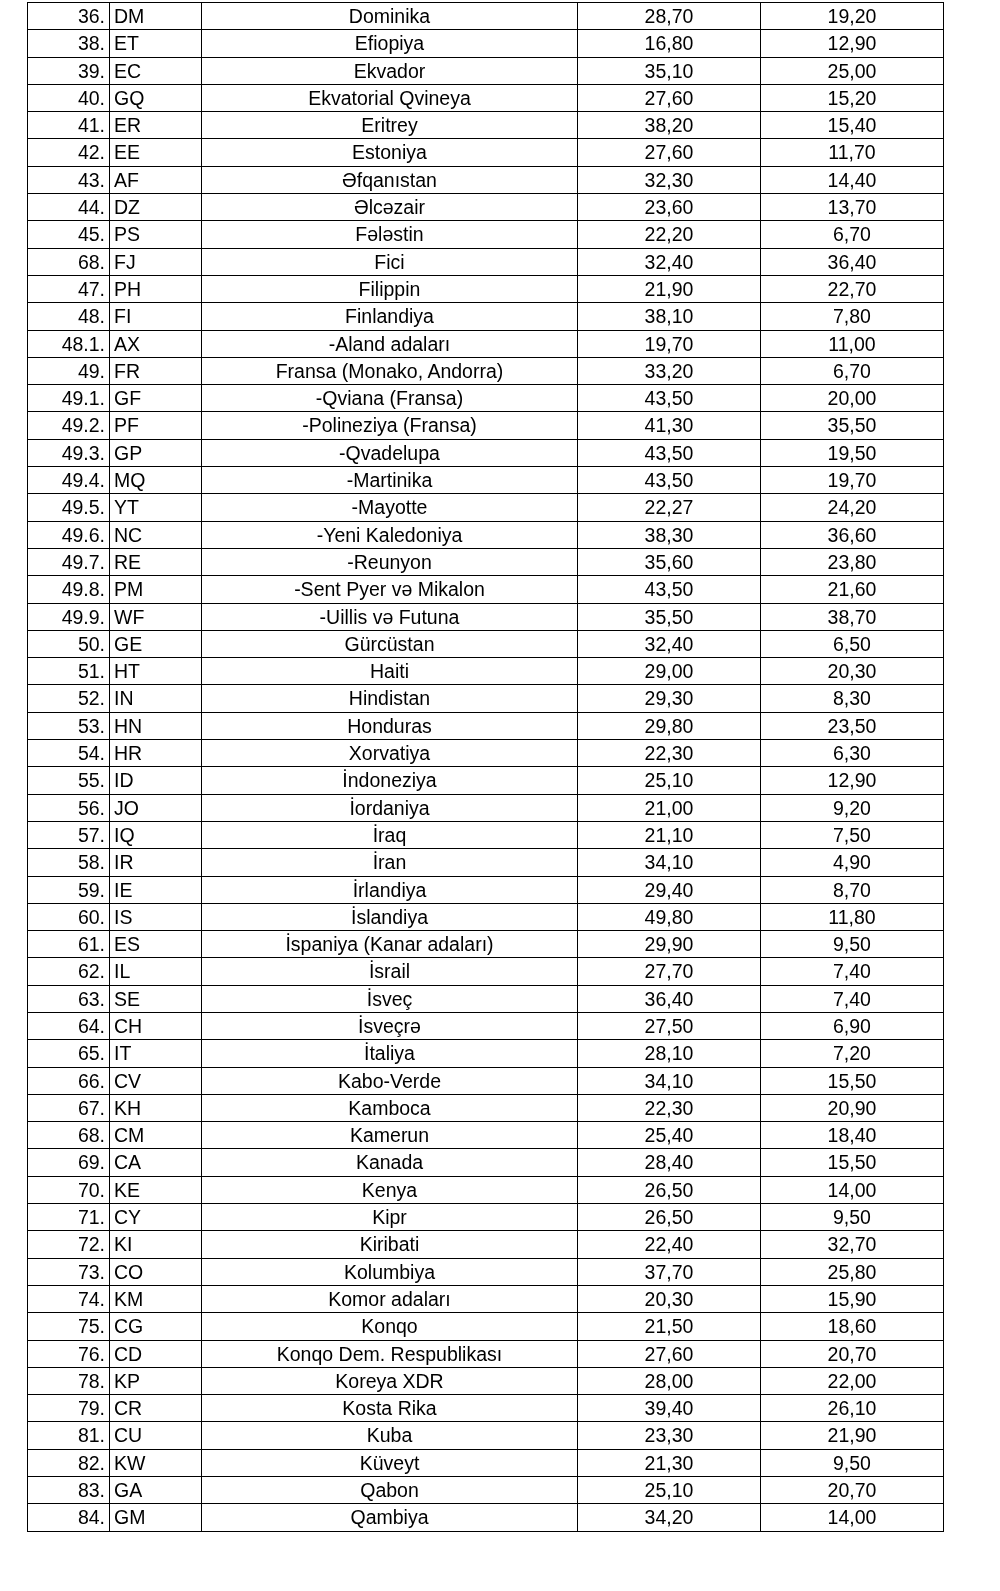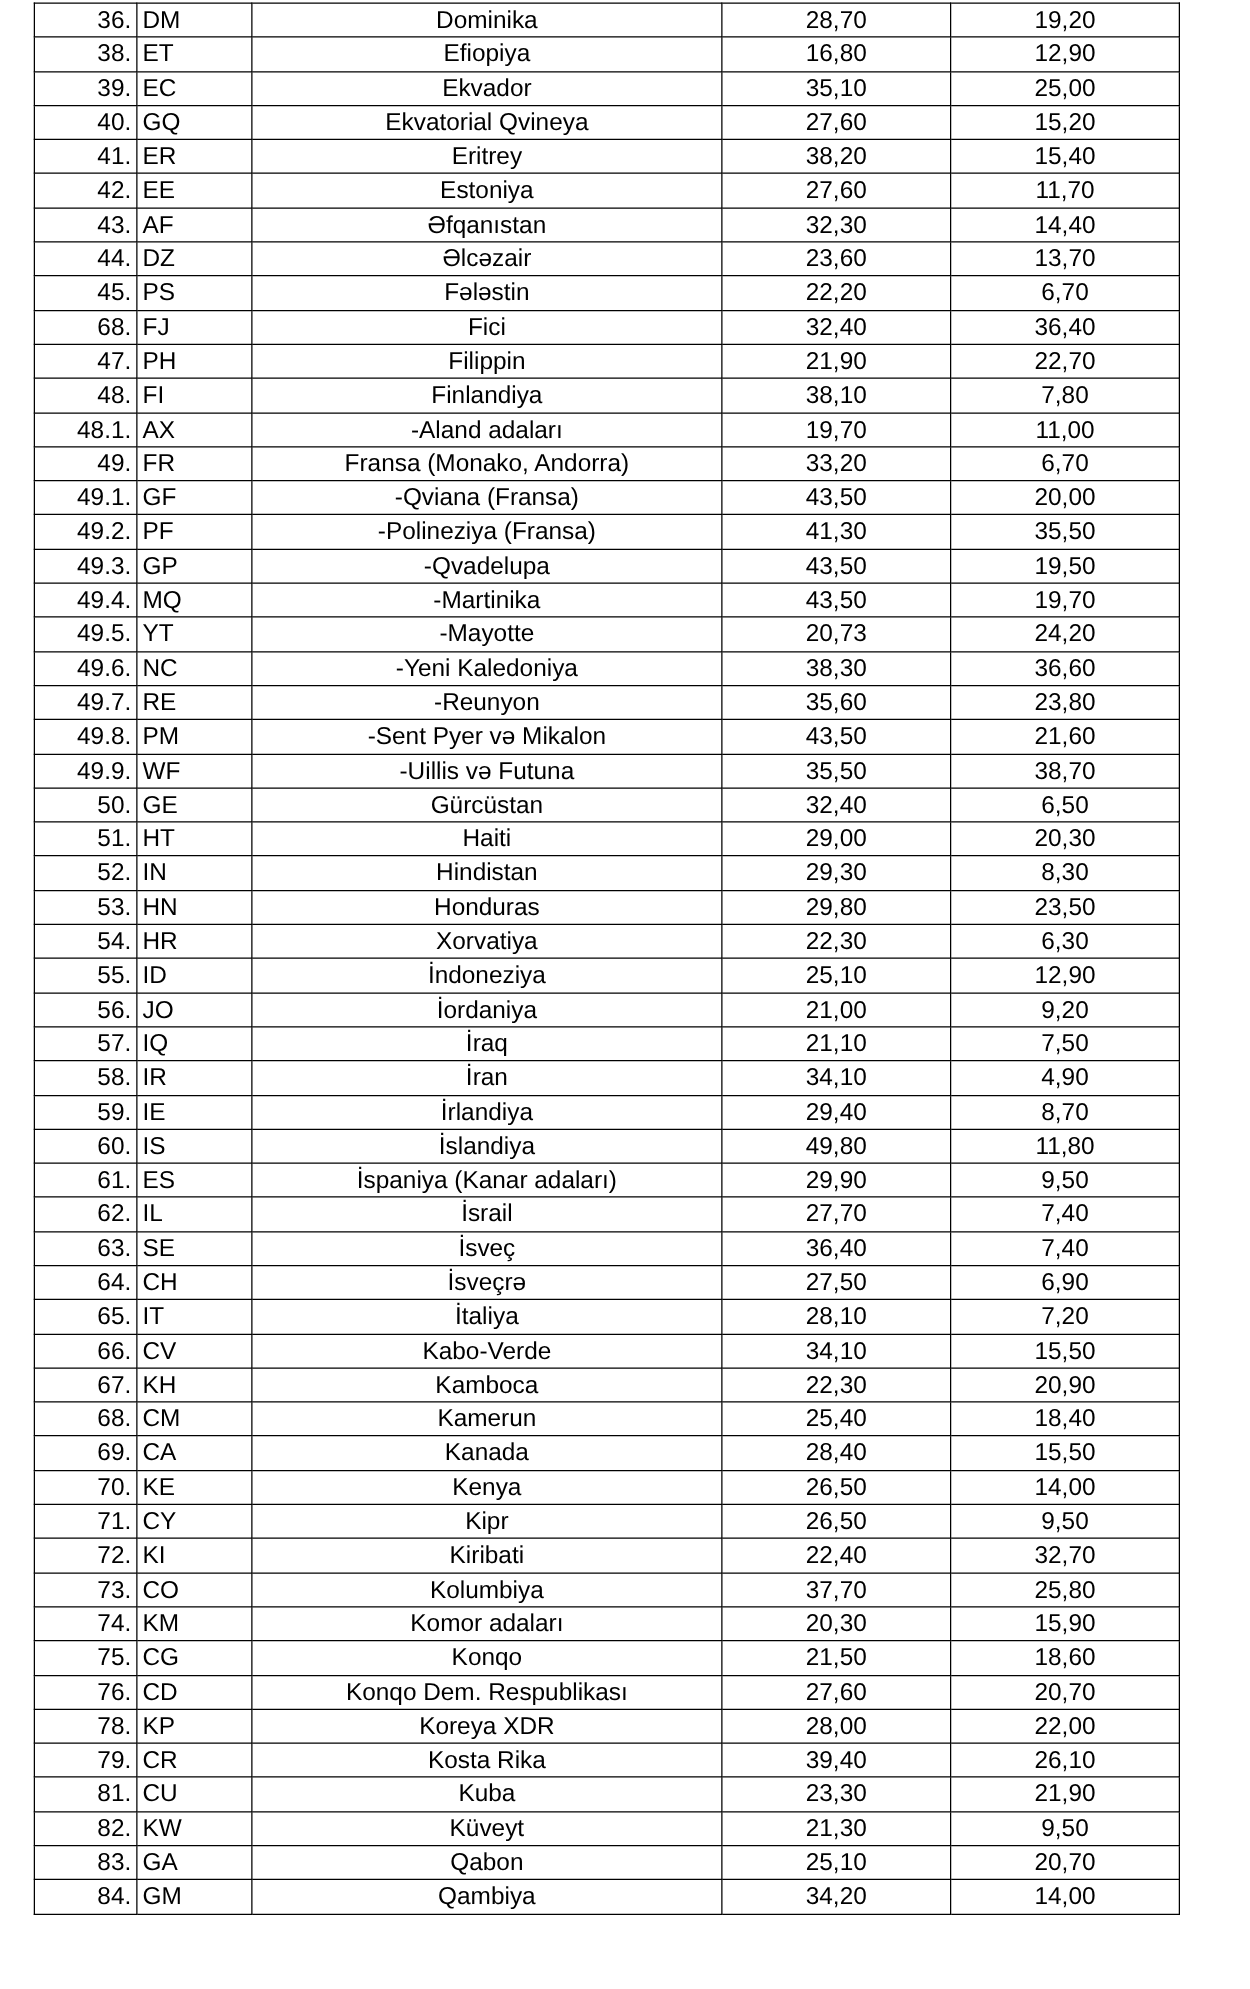--- a/index.html
+++ b/index.html
@@ -179,21 +179,21 @@
           <td class="num">49.4.</td>
           <td class="code">MQ</td>
           <td class="name">-Martinika</td>
           <td class="val">43,50</td>
           <td class="val">19,70</td>
         </tr>
         <tr>
           <td class="num">49.5.</td>
           <td class="code">YT</td>
           <td class="name">-Mayotte</td>
-          <td class="val">20,73</td>
+          <td class="val">22,27</td>
           <td class="val">24,20</td>
         </tr>
         <tr>
           <td class="num">49.6.</td>
           <td class="code">NC</td>
           <td class="name">-Yeni Kaledoniya</td>
           <td class="val">38,30</td>
           <td class="val">36,60</td>
         </tr>
         <tr>

